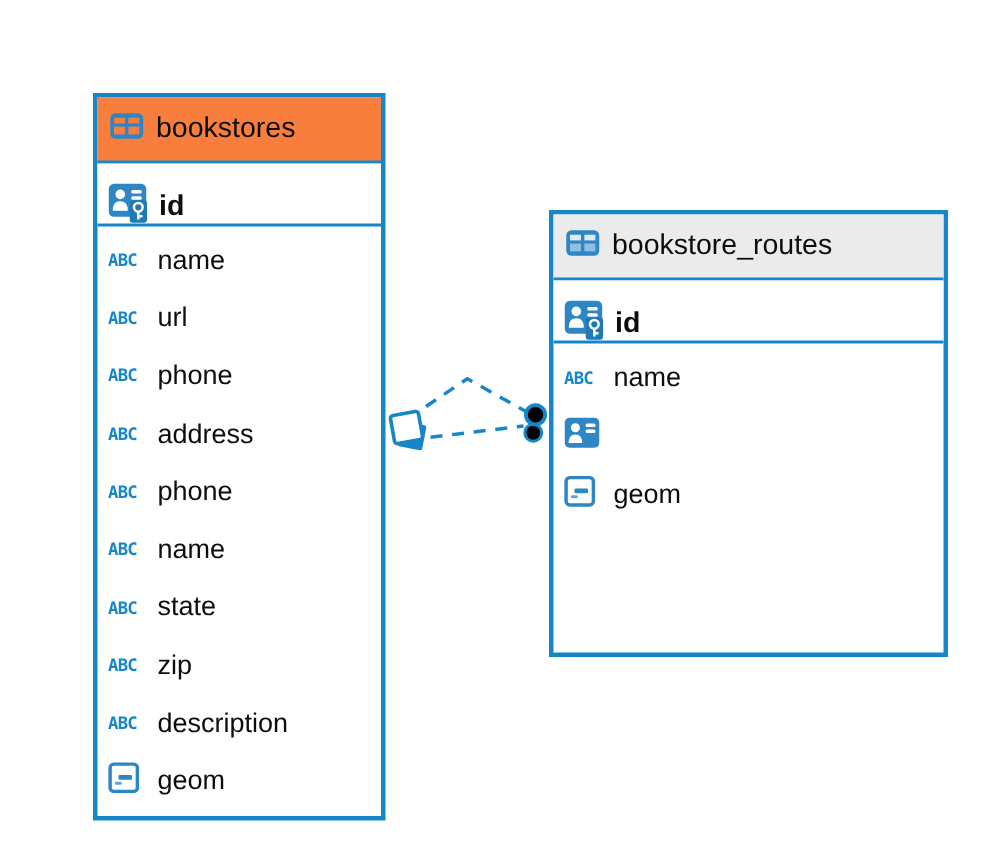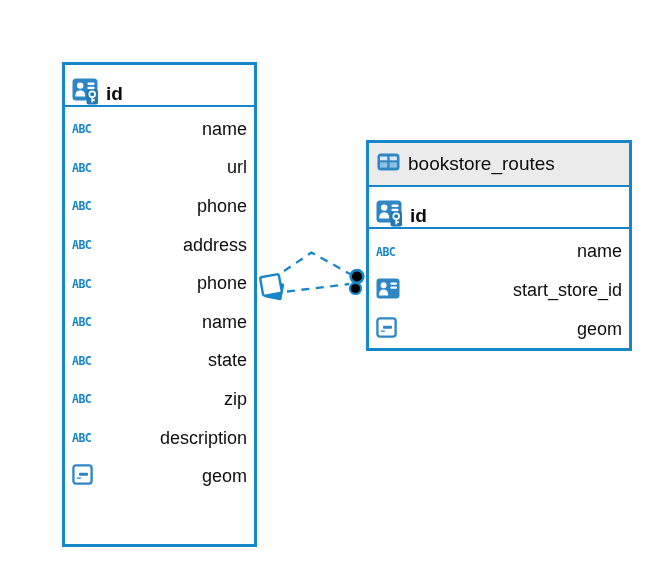--- a/index.html
+++ b/index.html
@@ -6,55 +6,67 @@
   .canvas{
     position:relative;width:654px;height:570px;background:#ffffff;overflow:hidden;
     font-family:"Liberation Sans",sans-serif;color:var(--ink);
   }
   
   .erd-table{
     position:absolute;box-sizing:border-box;background:#ffffff;
     border:3px solid var(--accent);
   }
   .erd-table.t1{left:62px;top:62px;width:195px;height:485px;}
-  .erd-table.t2{left:366px;top:140px;width:266px;height:211px;}
+  .erd-table.t2{left:366px;top:140px;width:266px;height:298px;}
   .t-header{
     display:flex;align-items:center;gap:8px;height:44px;padding:0 8px;
     border-bottom:2px solid var(--accent);box-sizing:border-box;
   }
   .t-header.orange{background:var(--orange);}
   .t-header.gray{background:var(--gray);}
   .t-title{font-size:19px;color:var(--ink);white-space:nowrap;}
   .t-pk-row{
     display:flex;align-items:flex-end;gap:7px;height:42px;padding:0 7px;
     border-bottom:2px solid var(--accent);box-sizing:border-box;background:#fff;
   }
   .pk-label{font-size:19px;font-weight:bold;color:var(--ink);}
   .t-body{padding:3px 0 6px 0;}
-  .col-row{display:flex;align-items:center;height:38.6px;padding:0 7px;gap:6px;justify-content:space-between;}
+  .col-row{display:flex;align-items:center;height:38.6px;padding:0 7px;gap:6px;}
   .t2 .col-row{height:39px;}
   .icon-slot{width:27px;display:flex;align-items:center;justify-content:flex-start;flex:0 0 27px;}
   .col-label{font-size:18px;color:var(--ink);white-space:nowrap;}
   .abc-glyph{
     font-family:"DejaVu Sans Mono",monospace;font-size:11.5px;font-weight:bold;
     color:var(--accent);letter-spacing:-0.5px;
   }
   
   .rel-overlay{position:absolute;left:0;top:0;z-index:5;pointer-events:none;}
   .rel-line{fill:none;stroke:var(--accent);stroke-width:2.3;stroke-dasharray:8 6.5;}
   .rel-dot{fill:var(--dot);stroke:var(--accent);}
   .rel-diamond-back{fill:var(--accent);}
   .rel-diamond-front{fill:#ffffff;stroke:var(--accent);stroke-width:2.4;}
 </style>
 </head>
 <body>
 
 <div class="canvas">
 
   <div class="erd-table t1">
+    <div class="t-header orange">
+      <span class="icon-table">
+        <svg width="23" height="18" viewBox="0 0 23 18">
+          <rect x="0.5" y="0.5" width="22" height="17" rx="3.5" fill="#2e86c5"></rect>
+          <rect x="3" y="3.5" width="7.3" height="3.8" class="cell cell-a" fill="#f87e3e"></rect>
+          <rect x="12.6" y="3.5" width="7.3" height="3.8" class="cell cell-a" fill="#f87e3e"></rect>
+          <rect x="3" y="9.4" width="7.3" height="5.2" class="cell cell-a" fill="#f87e3e"></rect>
+          <rect x="12.6" y="9.4" width="7.3" height="5.2" class="cell cell-a" fill="#f87e3e"></rect>
+        </svg>
+      </span>
+      <span class="t-title">bookstores</span>
+    </div>
     <div class="t-pk-row">
       <span class="icon-slot">
         <svg width="27" height="27" viewBox="0 0 27 27" style="margin-top:4px;">
           <rect x="0.5" y="0.5" width="25" height="22" rx="3.5" fill="#2e86c5"></rect>
           <circle cx="8.2" cy="7.6" r="3.2" fill="#fff"></circle>
           <path d="M3.2,18.5 Q3.2,12.2 8.2,12.2 Q13.2,12.2 13.2,18.5 Z" fill="#fff"></path>
           <rect x="15.5" y="4.6" width="7" height="2.4" rx="1" fill="#fff"></rect>
           <rect x="15.5" y="8.8" width="7" height="2.4" rx="1" fill="#fff"></rect>
           <rect x="14.5" y="11.5" width="11.5" height="15" rx="2" fill="#1e79b6"></rect>
           <circle cx="20.2" cy="16.2" r="2.9" fill="none" stroke="#fff" stroke-width="1.7"></circle>
@@ -171,21 +183,20 @@
         <div class="col-row">
           <span class="icon-slot">
             <span><svg width="24" height="21" viewBox="0 0 24 21">
                 <rect x="0.5" y="0.5" width="23" height="20" rx="3.2" fill="#2e86c5"></rect>
                 <circle cx="7.6" cy="7.2" r="3" fill="#fff"></circle>
                 <path d="M3,17.4 Q3,11.6 7.6,11.6 Q12.2,11.6 12.2,17.4 Z" fill="#fff"></path>
                 <rect x="14.4" y="4.4" width="6.6" height="2.3" rx="1" fill="#fff"></rect>
                 <rect x="14.4" y="8.4" width="6.6" height="2.3" rx="1" fill="#fff"></rect>
               </svg></span>
           </span>
-          <span class="col-label">start_store_id</span>
         </div>
         <div class="col-row">
           <span class="icon-slot">
             <span><svg width="21" height="21" viewBox="0 0 21 21">
                 <rect x="1.4" y="1.4" width="18.2" height="18.2" rx="2.5" fill="none" stroke="#2e86c5" stroke-width="2.3"></rect>
                 <rect x="7" y="8.7" width="9" height="3.1" rx="0.8" fill="#2e86c5"></rect>
                 <rect x="4.6" y="13.2" width="4.6" height="1.9" rx="0.8" fill="#5ea6d6"></rect>
               </svg></span>
           </span>
           <span class="col-label">geom</span>

